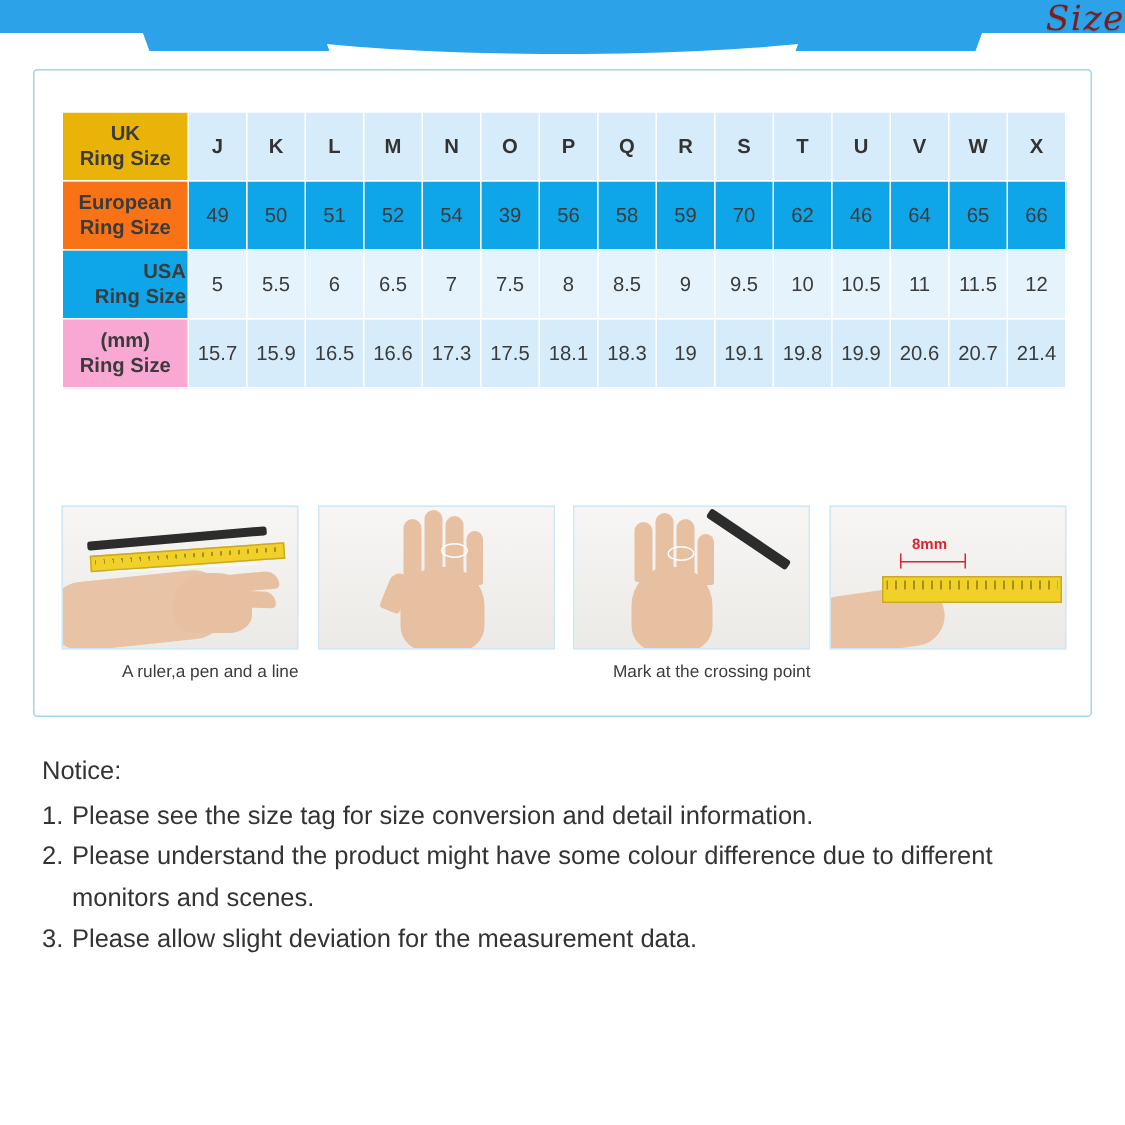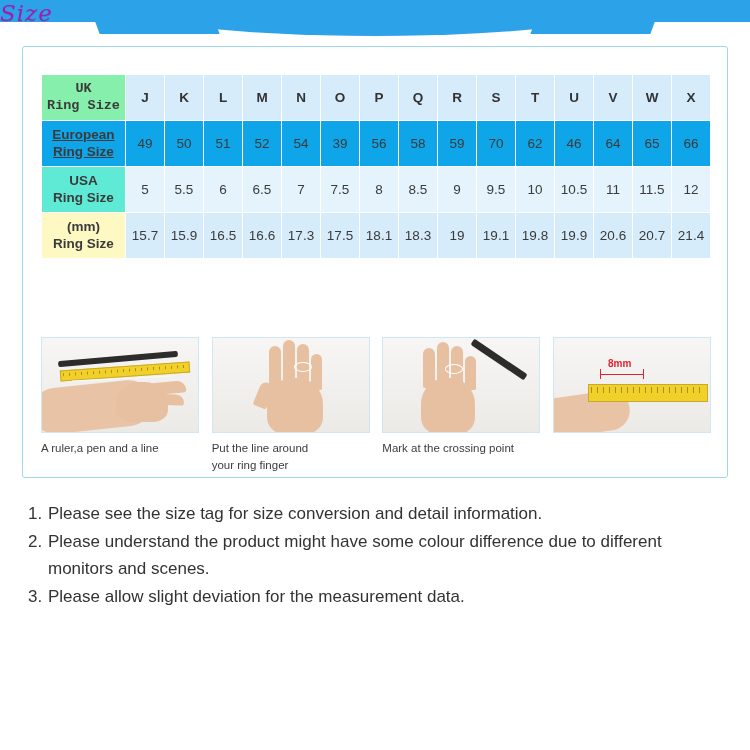--- a/index.html
+++ b/index.html
@@ -50,22 +50,22 @@
     width: 180px;
     height: 56px;
     background: #2ca3e8;
   }
   .banner-side-left { left: -30px; border-bottom-right-radius: 60px; }
   .banner-side-right { right: -30px; border-bottom-left-radius: 60px; }
   .banner-title {
     position: absolute;
     top: 0px;
     left: 0; right: 0;
-    text-align: left;
-    color: #a21caf;
+    text-align: right;
+    color: #7f1d1d;
     font-family: "DejaVu Serif", serif;
     font-style: italic;
     font-size: 23px;
     letter-spacing: 1px;
     z-index: 5;
     text-shadow: 0 1px 0 rgba(0,0,0,0.08);
   }
 
   
   .card {
@@ -102,24 +102,24 @@
     color: #ffffff;
     font-weight: bold;
     font-size: 13px;
     line-height: 1.25;
     border: 1px solid #ffffff;
   }
   tr.r-uk td.cell { background: #d6ecfa; font-weight: bold; color: #333; }
   tr.r-eu td.cell { background: #0ea5e9; }
   tr.r-usa td.cell { background: #e4f3fc; }
   tr.r-mm td.cell { background: #d6ecfa; }
-  tr.r-uk td.rowhead { background: #86efac; font-family: Liberation Mono, monospace; }
-  tr.r-eu td.rowhead { background: #0ea5e9; text-decoration: underline; }
-  tr.r-usa td.rowhead { background: #5eead4; }
-  tr.r-mm td.rowhead { background: #fef9c3; }
+  tr.r-uk td.rowhead { background: #eab308; }
+  tr.r-eu td.rowhead { background: #f97316; }
+  tr.r-usa td.rowhead { background: #0ea5e9; text-align: right; }
+  tr.r-mm td.rowhead { background: #f9a8d4; }
 
   
   .steps {
     position: absolute;
     top: 290px;
     left: 18px;
     width: 670px;
     display: flex;
     justify-content: space-between;
   }
@@ -128,21 +128,21 @@
     width: 158px;
     height: 96px;
     border: 1px solid #cfe7f5;
     position: relative;
     overflow: hidden;
     background: #f3f3f1;
     padding-left: 20px;
   }
   .step-cap {
     margin-top: 7px;
-    text-align: left;
+    text-align: right;
     font-size: 11.5px;
     color: #3c3c3c;
     line-height: 1.45;
   }
 
   
   .wall { position:absolute; inset:0; background: linear-gradient(180deg,#f7f6f4 0%, #eceae7 100%); }
   .arm {
     position: absolute;
     background: #e8c3a6;
@@ -339,24 +339,20 @@
         <div class="step-img">
           <div class="wall"></div>
           <div class="hand-palm" style="left:54px; top:40px; width:56px; height:56px;"></div>
           <div class="finger" style="left:56px; top:8px; width:12px; height:42px;"></div>
           <div class="finger" style="left:70px; top:2px; width:12px; height:48px;"></div>
           <div class="finger" style="left:84px; top:6px; width:12px; height:44px;"></div>
           <div class="finger" style="left:98px; top:16px; width:11px; height:36px;"></div>
           <div class="finger" style="left:44px; top:44px; width:14px; height:26px; transform:rotate(22deg);"></div>
           <div class="thread" style="left:81px; top:24px; width:18px; height:10px; border:1px solid #ffffff; border-radius:50%;"></div>
         </div>
-        <div class="step-cap">
-          <div>Put the line around</div>
-          <div>your ring finger</div>
-        </div>
       </div>
 
       <div class="step">
         <div class="step-img">
           <div class="wall"></div>
           <div class="hand-palm" style="left:38px; top:40px; width:54px; height:56px;"></div>
           <div class="finger" style="left:40px; top:10px; width:12px; height:40px;"></div>
           <div class="finger" style="left:54px; top:4px; width:12px; height:46px;"></div>
           <div class="finger" style="left:68px; top:8px; width:12px; height:42px;"></div>
           <div class="finger" style="left:82px; top:18px; width:11px; height:34px;"></div>
@@ -377,20 +373,21 @@
           <div class="dim-tick" style="left:46px; top:31px; height:10px;"></div>
           <div class="dim-tick" style="left:89px; top:31px; height:10px;"></div>
           <div class="dim-label" style="left:54px; top:20px;">8mm</div>
         </div>
       </div>
 
     </div>
   </div>
 
   <div class="notice">
+    <div class="notice-title">Notice:</div>
     <div class="notice-item">
       <div class="notice-num">1.</div>
       <div class="notice-text">Please see the size tag for size conversion and detail information.</div>
     </div>
     <div class="notice-item">
       <div class="notice-num">2.</div>
       <div class="notice-text">Please understand the product might have some colour difference due to different monitors and scenes.</div>
     </div>
     <div class="notice-item">
       <div class="notice-num">3.</div>

